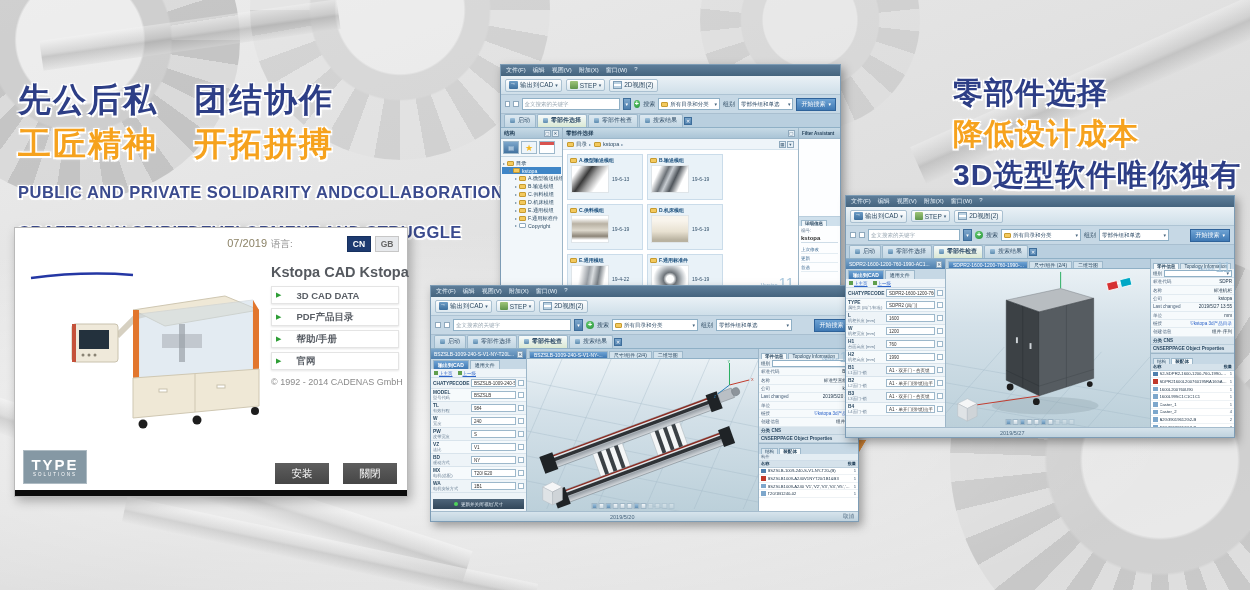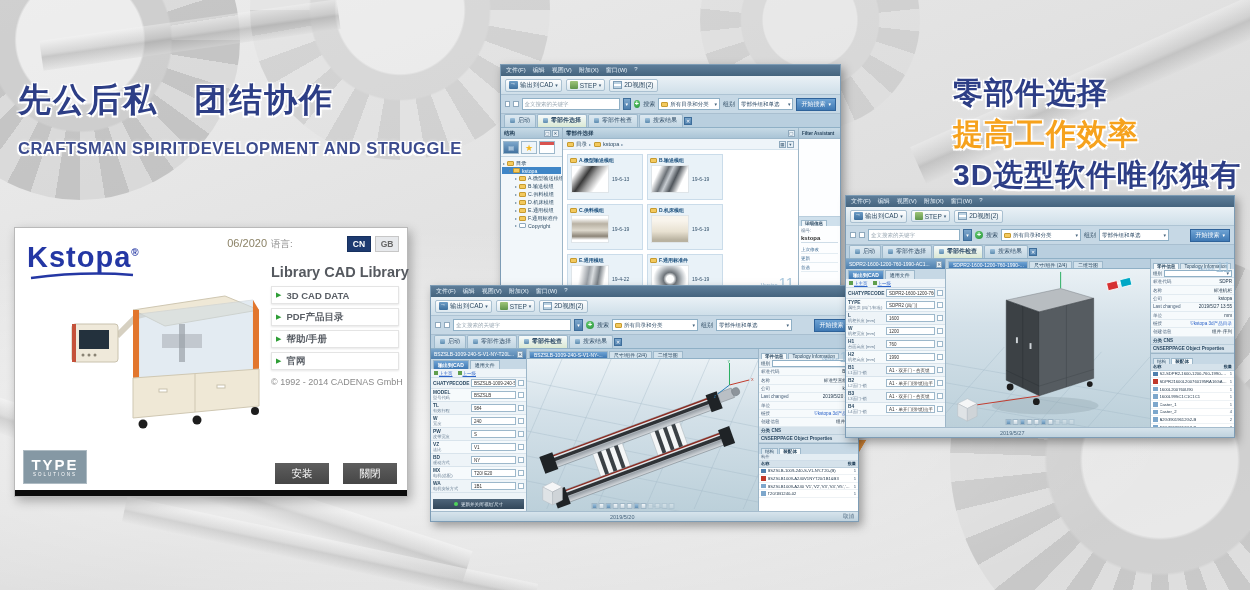--- a/index.html
+++ b/index.html
@@ -39,21 +39,21 @@
 .dlg-swoosh{position:absolute;left:14px;top:42px}
 .dlg-date{position:absolute;right:140px;top:9px;font-size:11px;color:#8b8266}
 .dlg-right{position:absolute;right:8px;top:8px;width:128px}
 .lang-row{display:flex;align-items:center;gap:4px}
 .lang-label{font-size:9.5px;color:#8a8a8a;margin-right:auto}
 .lang-btn{width:24px;height:16px;font-size:8.5px;font-weight:bold;display:flex;align-items:center;justify-content:center;border:1px solid #c7c7c7;cursor:pointer}
 .lang-cn{background:#1d3a70;color:#fff;border-color:#16305f}
 .lang-gb{background:#e7e9ec;color:#666}
 .dlg-title{font-size:14.5px;font-weight:bold;color:#55595f;margin-top:12px;white-space:nowrap}
 .dmenu{margin-top:6px}
-.dmenu-item{height:18px;display:flex;align-items:center;gap:5px;padding:0 4px;margin:4px 0;background:#fff;border:1px solid #e4e4e4;box-shadow:0 1px 2px rgba(0,0,0,.1);font-size:9.5px;font-weight:bold;color:#5a5f66;cursor:pointer;white-space:nowrap}
+.dmenu-item{height:18px;display:flex;align-items:center;gap:15px;padding:0 4px;margin:4px 0;background:#fff;border:1px solid #e4e4e4;box-shadow:0 1px 2px rgba(0,0,0,.1);font-size:9.5px;font-weight:bold;color:#5a5f66;cursor:pointer;white-space:nowrap}
 .dmenu-arrow{color:#2e9e36;font-size:7px}
 .dlg-copy{font-size:9px;color:#8a8a8a;margin-top:7px;white-space:nowrap}
 .part-logo{position:absolute;left:8px;bottom:12px;width:64px;height:34px;background:#8598a4;border:1px solid #aebbc3;display:flex;flex-direction:column;align-items:center;justify-content:center;color:#fff}
 .part-top{font-size:15px;font-weight:bold;letter-spacing:2px;line-height:14px}
 .part-bottom{font-size:4.5px;letter-spacing:2px}
 .dlg-btns{position:absolute;right:10px;bottom:12px;display:flex;gap:14px}
 .dlg-btn{width:54px;height:21px;background:linear-gradient(#5e5e5e,#464646);color:#fff;font-size:10.5px;display:flex;align-items:center;justify-content:center;cursor:pointer}
 .dlg-strip{position:absolute;left:0;right:0;bottom:0;height:6px;background:#0c0c0c}
 .machine{position:absolute;left:52px;top:46px}
 
@@ -219,35 +219,36 @@
   <div class="bg gear g4"></div>
   <div class="bg rod r1"></div>
   <div class="bg rod r2"></div>
   <div class="bg rod r3"></div>
   <div class="bg rod r4"></div>
   <div class="bg haze"></div>
   <div class="bg wedge"></div>
 
   <div class="slogan-left">
     <div class="sl-cn navy outline"><span>先公后私</span><span class="wgap"></span><span>团结协作</span></div>
+    <div class="sl-cn orange outline"><span>工匠精神</span><span class="wgap"></span><span>开拓拼搏</span></div>
+    <div class="sl-en outline"><span>PUBLIC AND PRIVATE SOLIDARITY ANDCOLLABORATION</span></div>
     <div class="sl-en outline"><span>CRAFTSMAN SPIRITDEVELOPMENT AND STRUGGLE</span></div>
   </div>
 
   <div class="slogan-right">
     <div class="sr-cn navy outline"><span>零部件选择</span></div>
-    <div class="sr-cn orange outline"><span>提高工作效率</span></div>
+    <div class="sr-cn orange outline"><span>降低设计成本</span></div>
     <div class="sr-cn navy outline"><span>3D选型软件唯你独有</span></div>
   </div>
 
   <div class="dlg">
-    <div class="dlg-logo"><span>Kstopa</span><sup>®</sup></div>
     <svg class="dlg-swoosh" width="110" height="10">
         <path d="M2 8 Q 55 1 104 5" stroke="#2437a4" stroke-width="2.5" fill="none"></path>
       </svg>
-    <div class="dlg-date">06/2020</div>
+    <div class="dlg-date">07/2019</div>
 
     <svg class="machine" width="205" height="170" viewBox="0 0 205 170">
       <path d="M50 62 L70 42 L86 38" stroke="#d6d0c1" stroke-width="6" fill="none"></path>
       <rect x="5" y="50" width="46" height="38" rx="3" fill="#efe9da" stroke="#c9c2ae"></rect>
       <rect x="5" y="50" width="4" height="38" fill="#c4513a"></rect>
       <rect x="12" y="56" width="30" height="19" fill="#23313d"></rect>
       <circle cx="16" cy="81" r="1.5" fill="#8a8374"></circle>
         <circle cx="22" cy="81" r="1.5" fill="#8a8374"></circle>
         <circle cx="28" cy="81" r="1.5" fill="#8a8374"></circle>
       <polygon points="66,36 158,22 192,36 98,52" fill="#efe8d6" stroke="#cfc7b2"></polygon>
@@ -264,21 +265,21 @@
         <circle cx="130" cy="146" r="4.5" fill="#1d1d1d"></circle>
         <circle cx="188" cy="137" r="4" fill="#1d1d1d"></circle>
     </svg>
 
     <div class="dlg-right">
       <div class="lang-row">
         <span class="lang-label">语言:</span>
         <span class="lang-btn lang-cn">CN</span>
         <span class="lang-btn lang-gb">GB</span>
       </div>
-      <div class="dlg-title">Library CAD Library</div>
+      <div class="dlg-title">Kstopa CAD Kstopa</div>
       <div class="dmenu">
 
           <div class="dmenu-item">
             <span class="dmenu-arrow">▶</span>
             <span>3D CAD DATA</span>
           </div>
 
           <div class="dmenu-item">
             <span class="dmenu-arrow">▶</span>
             <span>PDF产品目录</span>

